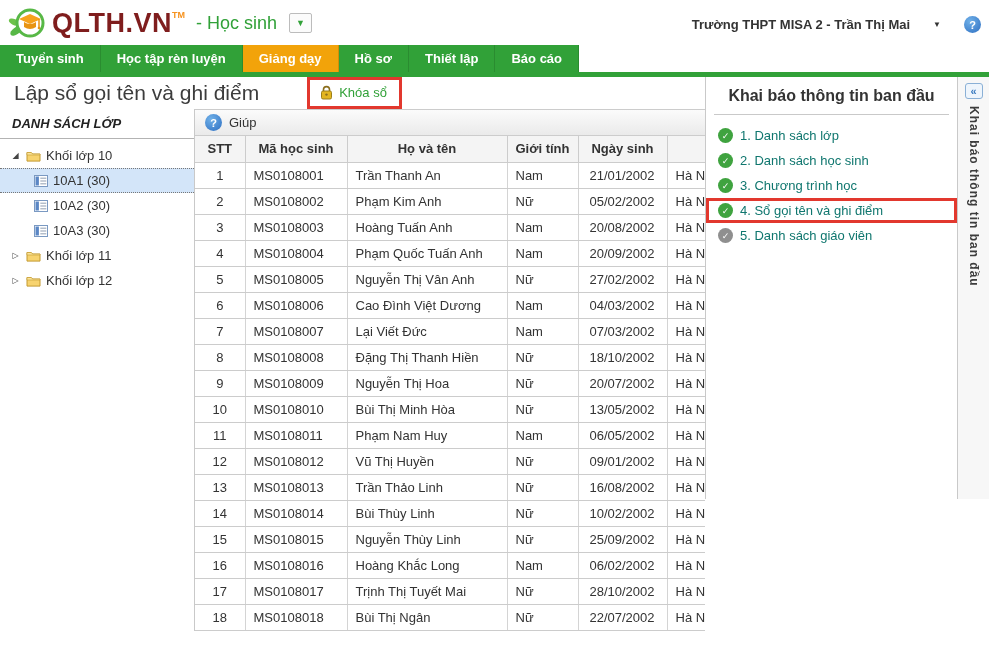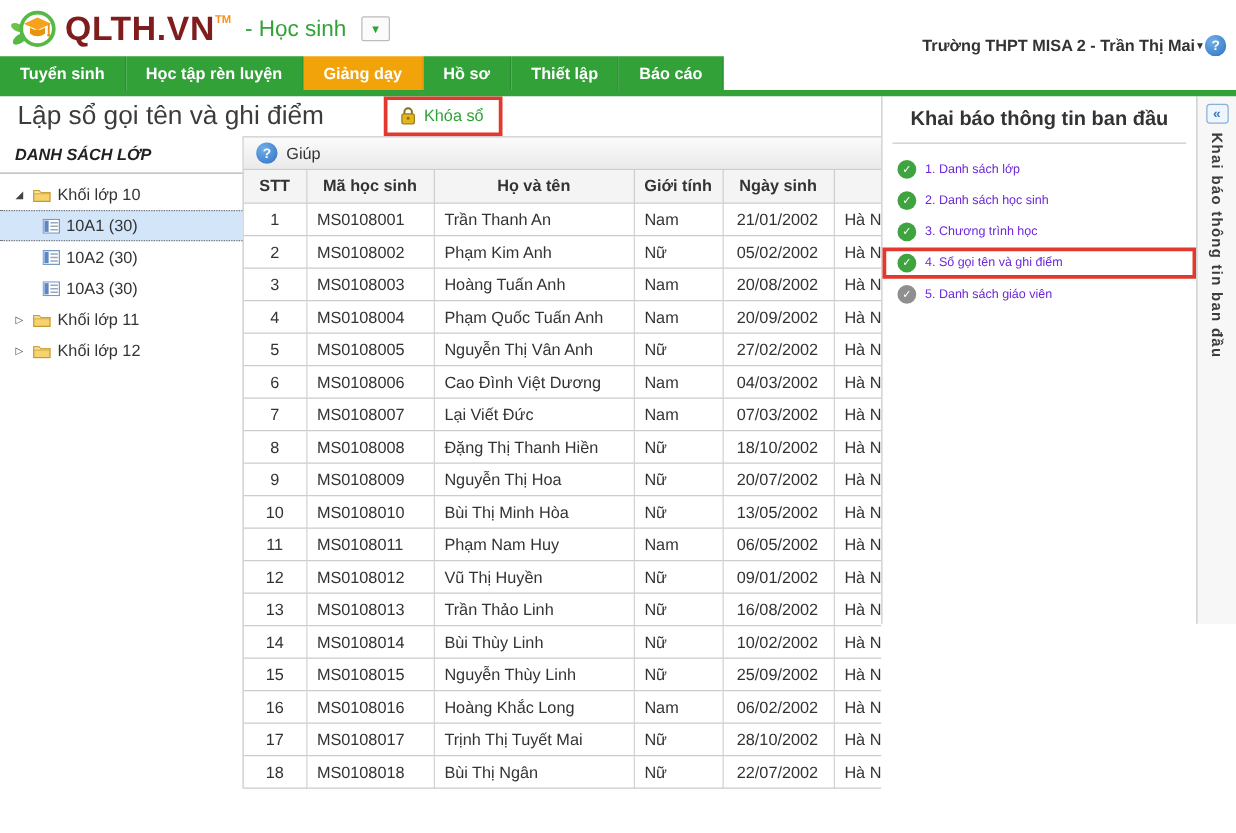--- a/index.html
+++ b/index.html
@@ -8,21 +8,21 @@
 
   
   .top-header { position:relative; height:45px; background:#fff; }
   .brand { display:flex; align-items:center; gap:6px; padding:4px 0 0 8px; }
   .logo-word { font-size:27px; font-weight:bold; color:#7f1d1d; letter-spacing:.5px; line-height:1; }
   .logo-tm { font-size:9px; font-weight:bold; color:#f6921e; vertical-align:14px; }
   .scope { color:#31a138; font-size:18px; margin-left:5px; }
   .scope-dd { width:23px; height:20px; border:1px solid #bcbcbc; border-radius:2px; background:#fbfbfb;
               display:flex; align-items:center; justify-content:center; margin-left:6px; cursor:pointer; }
   .scope-dd span { color:#31a138; font-size:9px; line-height:1; }
-  .account { position:absolute; top:28px; right:8px; display:flex; align-items:center; gap:0; }
+  .account { position:absolute; top:16px; right:8px; display:flex; align-items:center; gap:23px; }
   .account-name { font-size:13px; font-weight:bold; color:#333; }
   .account-caret { font-size:8px; color:#333; }
   .help-ic { width:17px; height:17px; border-radius:50%; color:#fff; font-size:11px; font-weight:bold;
              background:radial-gradient(circle at 35% 30%, #6fb0e8, #2e6fc2);
              display:inline-flex; align-items:center; justify-content:center; cursor:pointer; }
 
   
   .navbar { position:relative; height:32px; background:#fff; }
   .navbar::after { content:""; position:absolute; left:0; right:0; bottom:0; height:5px; background:#31a138; }
   .tabs { display:flex; height:27px; }
@@ -77,21 +77,21 @@
   .panel-title { text-align:center; font-size:16px; font-weight:bold; color:#333; padding:10px 0 9px; }
   .panel-hr { border:none; border-top:1px solid #c9c9c9; margin:0 8px 8px; }
   .steps { list-style:none; }
   .steps li { display:flex; align-items:center; gap:7px; height:25px; padding:0 9px;
               border:3px solid transparent; cursor:pointer; }
   .steps li.highlight { border-color:#e2382e; }
   .check { width:15px; height:15px; min-width:15px; border-radius:50%; color:#fff; font-size:9px; font-weight:bold;
            font-family:"DejaVu Sans",sans-serif; display:inline-flex; align-items:center; justify-content:center; }
   .check.done { background:#3fa33f; }
   .check.pending { background:#8f8f8f; }
-  .step-label { font-size:10px; color:#6d28d9; white-space:nowrap; overflow:hidden; }
+  .step-label { font-size:13px; color:#0f766e; white-space:nowrap; overflow:hidden; }
 
   
   .strip { width:32px; border-left:1px solid #c9c9c9; background:#f7f7f7; display:flex;
            flex-direction:column; align-items:center; }
   .collapse-btn { width:18px; height:16px; border:1px solid #8ab0d6; border-radius:3px; background:#eef5fc;
                   color:#3a7abf; font-size:11px; font-weight:bold; display:flex; align-items:center;
                   justify-content:center; margin-top:6px; cursor:pointer; }
   .vlabel { writing-mode:vertical-rl; font-size:12px; font-weight:bold; color:#3c3c3c; margin-top:7px;
             letter-spacing:1px; cursor:pointer; }
 </style>

